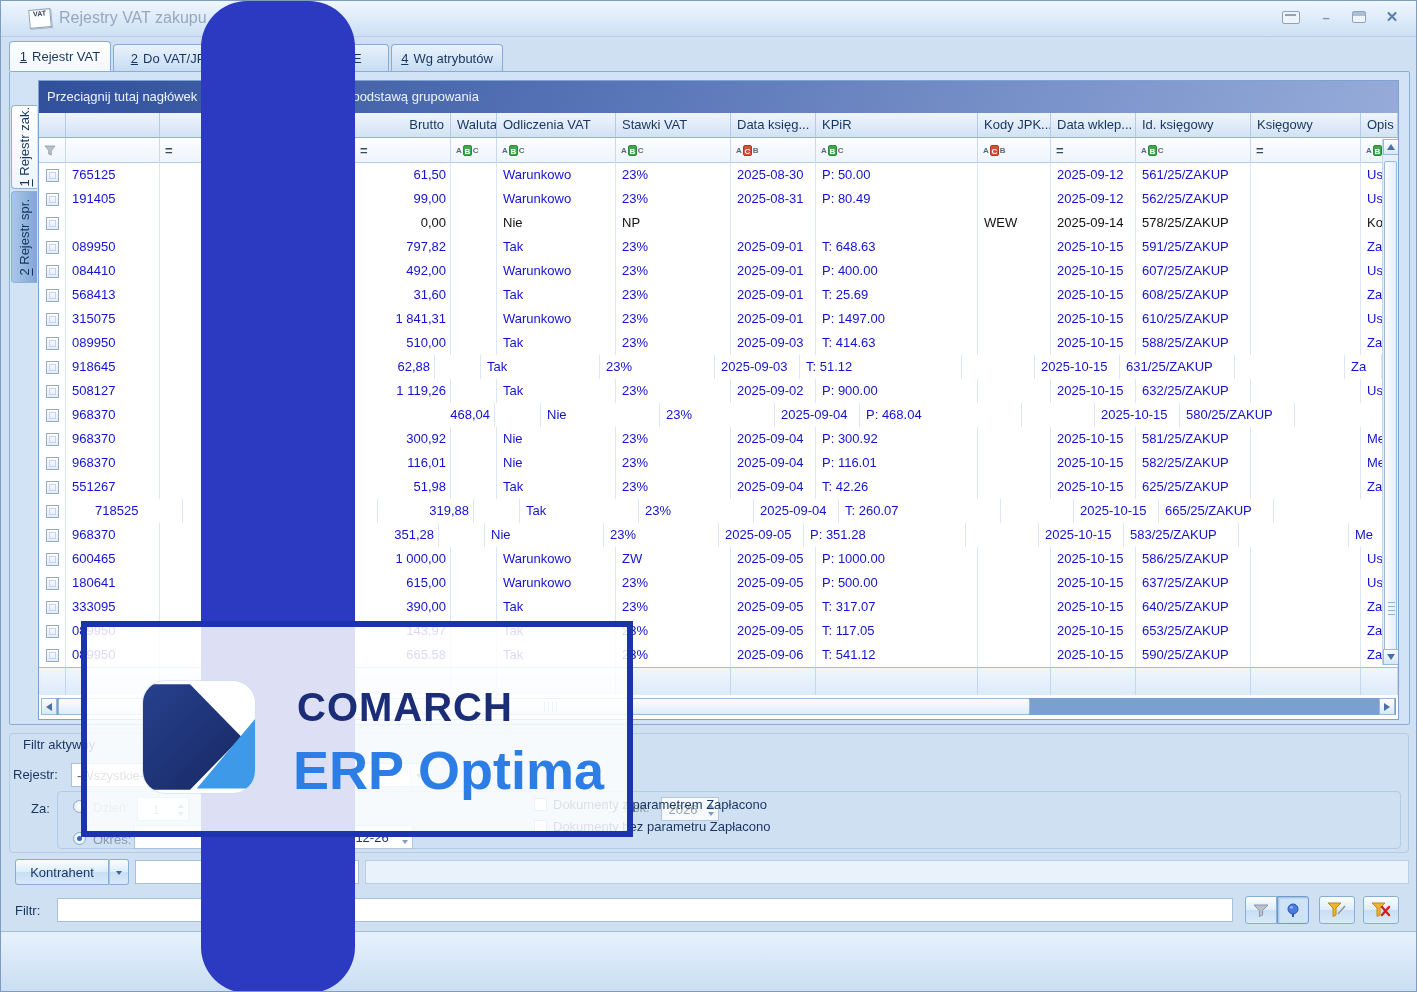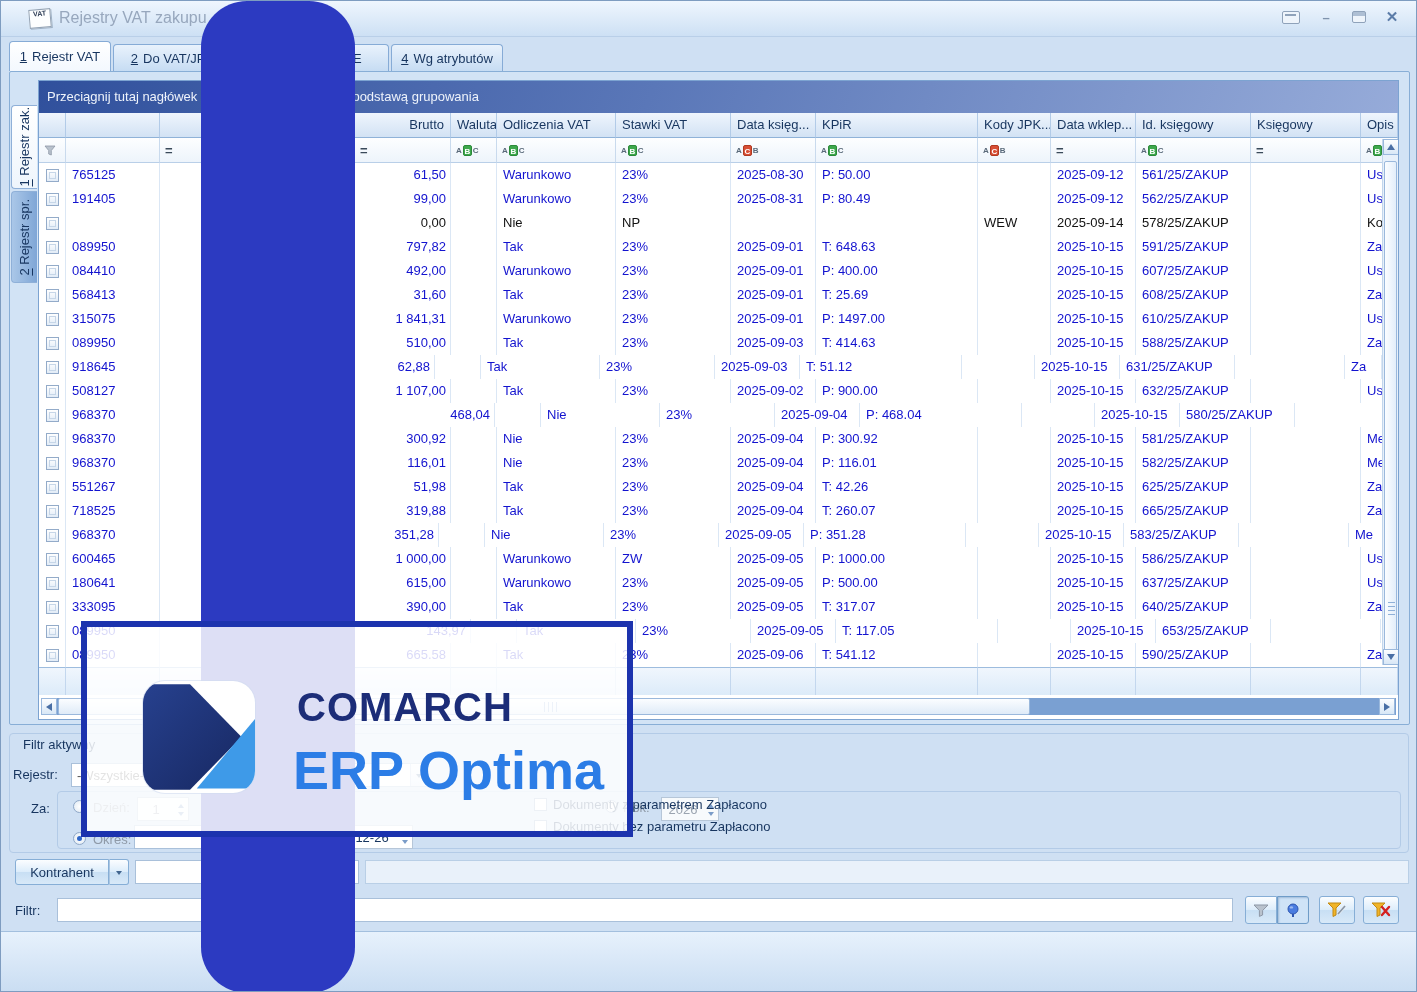--- a/index.html
+++ b/index.html
@@ -439,21 +439,21 @@
             <div class="dcell" style="width: 115px;">631/25/ZAKUP</div>
             <div class="dcell" style="width: 110px;"></div>
             <div class="dcell" style="width: 37px;">Za</div>
           </div>
           <div class="grow drow">
             <div class="dcell selcell" style="width: 27px;">
               <span class="cb"></span>
             </div>
             <div class="dcell" style="width: 94px;">508127</div>
             <div class="dcell" style="width: 195px;"></div>
-            <div class="dcell right" style="width: 96px;">1 107,00</div>
+            <div class="dcell right" style="width: 96px;">1 119,26</div>
             <div class="dcell" style="width: 46px;"></div>
             <div class="dcell" style="width: 119px;">Tak</div>
             <div class="dcell" style="width: 115px;">23%</div>
             <div class="dcell" style="width: 85px;">2025-09-02</div>
             <div class="dcell" style="width: 162px;">P: 900.00</div>
             <div class="dcell" style="width: 73px;"></div>
             <div class="dcell" style="width: 85px;">2025-10-15</div>
             <div class="dcell" style="width: 115px;">632/25/ZAKUP</div>
             <div class="dcell" style="width: 110px;"></div>
             <div class="dcell" style="width: 37px;">Us</div>
@@ -527,21 +527,21 @@
             <div class="dcell" style="width: 73px;"></div>
             <div class="dcell" style="width: 85px;">2025-10-15</div>
             <div class="dcell" style="width: 115px;">625/25/ZAKUP</div>
             <div class="dcell" style="width: 110px;"></div>
             <div class="dcell" style="width: 37px;">Za</div>
           </div>
           <div class="grow drow">
             <div class="dcell selcell" style="width: 27px;">
               <span class="cb"></span>
             </div>
-            <div class="dcell" style="width: 94px;">718525</div>
+            <div class="dcell" style="width: 94px; margin-left: 23px;">718525</div>
             <div class="dcell" style="width: 195px;"></div>
             <div class="dcell right" style="width: 96px;">319,88</div>
             <div class="dcell" style="width: 46px;"></div>
             <div class="dcell" style="width: 119px;">Tak</div>
             <div class="dcell" style="width: 115px;">23%</div>
             <div class="dcell" style="width: 85px;">2025-09-04</div>
             <div class="dcell" style="width: 162px;">T: 260.07</div>
             <div class="dcell" style="width: 73px;"></div>
             <div class="dcell" style="width: 85px;">2025-10-15</div>
             <div class="dcell" style="width: 115px;">665/25/ZAKUP</div>
@@ -619,21 +619,21 @@
             <div class="dcell" style="width: 115px;">640/25/ZAKUP</div>
             <div class="dcell" style="width: 110px;"></div>
             <div class="dcell" style="width: 37px;">Za</div>
           </div>
           <div class="grow drow">
             <div class="dcell selcell" style="width: 27px;">
               <span class="cb"></span>
             </div>
             <div class="dcell" style="width: 94px;">089950</div>
             <div class="dcell" style="width: 195px;"></div>
-            <div class="dcell right" style="width: 96px; margin-left: 20px;">143,97</div>
+            <div class="dcell right" style="width: 96px;">143,97</div>
             <div class="dcell" style="width: 46px;"></div>
             <div class="dcell" style="width: 119px;">Tak</div>
             <div class="dcell" style="width: 115px;">23%</div>
             <div class="dcell" style="width: 85px;">2025-09-05</div>
             <div class="dcell" style="width: 162px;">T: 117.05</div>
             <div class="dcell" style="width: 73px;"></div>
             <div class="dcell" style="width: 85px;">2025-10-15</div>
             <div class="dcell" style="width: 115px;">653/25/ZAKUP</div>
             <div class="dcell" style="width: 110px;"></div>
             <div class="dcell" style="width: 37px;">Za</div>

